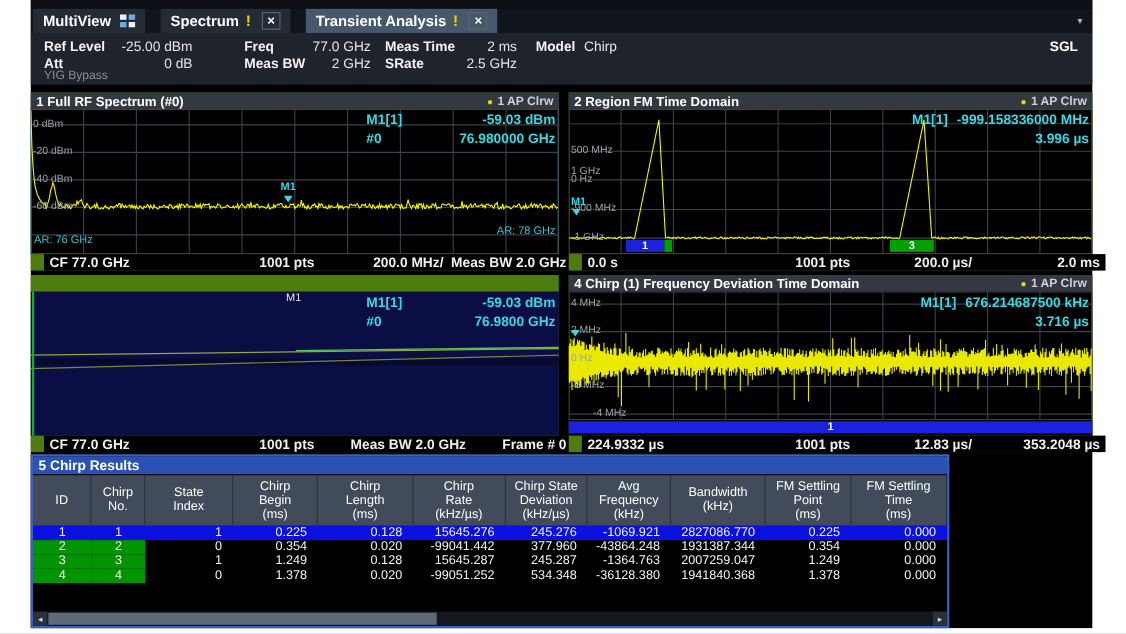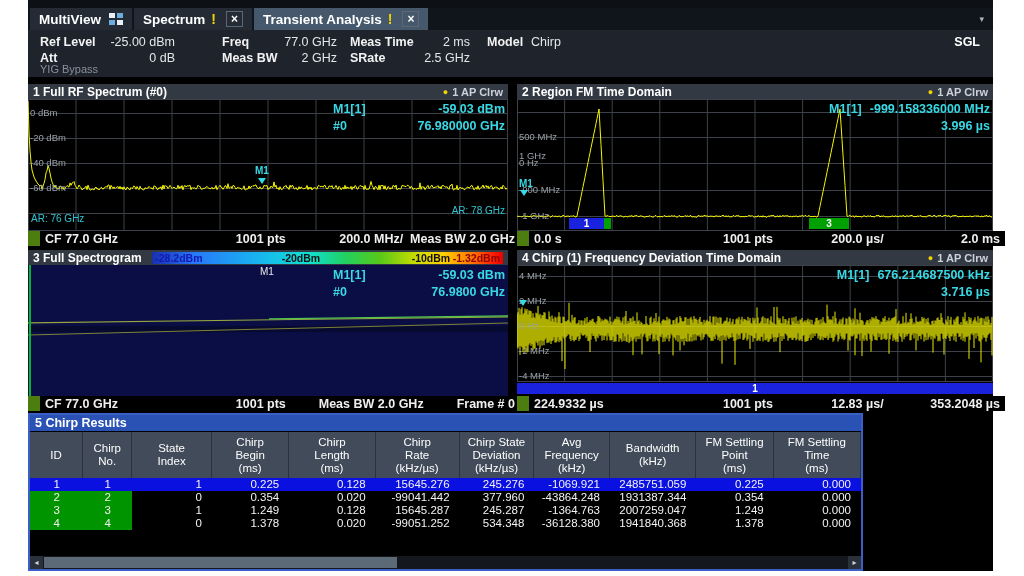--- a/index.html
+++ b/index.html
@@ -4,21 +4,21 @@
 <style>
   html,body{margin:0;padding:0;background:#fff;}
   .page{position:relative;width:1024px;height:576px;background:#fff;overflow:hidden;
         font-family:"Liberation Sans",sans-serif;-webkit-font-smoothing:antialiased;}
   .app{position:absolute;left:28px;top:0;width:965px;height:571px;background:#000;}
 
   
   .topstrip{position:absolute;left:0;top:0;width:100%;height:8px;background:#0d1014;}
   .tabbar{position:absolute;left:0;top:8px;width:100%;height:22px;background:#10151b;
           display:flex;align-items:stretch;padding-left:2px;box-sizing:border-box;}
-  .tab{display:flex;align-items:center;gap:6px;padding:0 9px;margin-right:2px;background:#242b35;
+  .tab{display:flex;align-items:center;gap:6px;padding:0 9px;margin-right:14px;background:#242b35;
        color:#fff;font-size:13.5px;font-weight:700;white-space:nowrap;}
   .tab.active{background:#46586c;}
   .alert{color:#f2d500;font-weight:900;font-size:14px;}
   .closebox{width:17px;height:16px;border:1px solid #5c6674;display:flex;align-items:center;
             justify-content:center;font-size:12px;font-weight:700;color:#fff;box-sizing:border-box;margin-left:4px;}
   .caret{margin-left:auto;margin-right:9px;align-self:center;color:#aeb6c0;font-size:9px;}
   .mvic{display:inline-flex;margin-left:2px;}
 
   
   .chbar{position:absolute;left:0;top:30px;width:100%;height:47px;background:#1e232c;}
@@ -215,29 +215,20 @@
         </div>
     <div class="pfoot">
           <div class="fi fi0">0.0 s</div>
           <div class="fi fi1">1001 pts</div>
           <div class="fi fi2">200.0 µs/</div>
           <div class="fi fi3">2.0 ms</div>
         </div>
   </div>
 
   <div class="panel" style="left:0;top:250px;width:480px;height:161px">
-    <div class="ptitle flexl">
-      <span class="pt">3 Full Spectrogram</span>
-      <span class="gradbar">
-        <span class="glab gl0">-28.2dBm</span>
-        <span class="glab gl1">-20dBm</span>
-        <span class="glab gl2">-10dBm</span>
-        <span class="glab gl3">-1.32dBm</span>
-      </span>
-    </div>
     <div class="pgraph specbody" style="height:131px">
       <div class="greenline"></div>
       <span class="m1spec">M1</span>
       <div class="mreads">
             <div class="mrow">
               <span>M1[1]</span>
               <span>-59.03 dBm</span>
             </div>
             <div class="mrow">
               <span>#0</span>
@@ -281,21 +272,21 @@
               </div>
             </div>
       <svg viewBox="0 0 476 117" preserveAspectRatio="none" style="position: absolute; inset: 0px; width: 100%; height: 100%; z-index: 1;">
               <path d="M0.5,0.5H475.5V116.5H0.5ZM47.6,0V117M95.2,0V117M142.8,0V117M190.4,0V117M238.0,0V117M285.6,0V117M333.2,0V117M380.8,0V117M428.4,0V117M0,11.5H476M0,36.5H476M0,61.5H476M0,86.5H476M0,111.5H476" stroke="#3d414a" stroke-width="1" fill="none"></path>
               <path d="M0,49.0L0,82.4M1,47.2L1,83.4M2,42.9L2,81.3M3,49.8L3,89.8M4,44.1L4,81.1M5,42.1L5,82.2M6,49.5L6,87.0M7,48.1L7,84.3M8,43.6L8,87.6M9,45.5L9,81.1M10,44.0L10,87.4M11,49.4L11,86.7M12,45.3L12,79.7M13,45.8L13,77.9M14,46.2L14,80.9M15,53.1L15,79.1M16,48.2L16,85.4M17,52.1L17,83.3M18,53.2L18,83.9M19,47.7L19,76.3M20,48.6L20,77.8M21,41.0L21,80.5M22,50.3L22,76.2M23,48.8L23,83.7M24,53.5L24,75.2M25,50.1L25,80.6M26,50.3L26,76.0M27,47.1L27,80.2M28,47.7L28,74.8M29,53.8L29,73.2M30,54.2L30,78.1M31,54.6L31,77.3M32,46.5L32,77.6M33,51.5L33,75.6M34,56.3L34,79.0M35,50.5L35,76.2M36,53.6L36,75.2M37,56.9L37,72.1M38,51.7L38,77.4M39,52.8L39,77.6M40,57.6L40,76.3M41,51.6L41,72.3M42,47.2L42,77.2M43,51.7L43,75.1M44,58.1L44,76.3M45,58.0L45,96.1M46,51.6L46,71.5M47,52.1L47,73.5M48,56.0L48,104.0M49,56.9L49,72.3M50,55.9L50,71.0M51,54.8L51,69.2M52,37.8L52,69.6M53,56.6L53,73.9M54,58.1L54,76.0M55,49.8L55,70.8M56,55.3L56,75.0M57,52.8L57,76.5M58,52.1L58,75.1M59,58.4L59,75.0M60,59.1L60,72.4M61,57.8L61,71.1M62,55.1L62,76.0M63,59.8L63,74.0M64,55.4L64,68.1M65,55.5L65,69.9M66,59.9L66,70.8M67,55.7L67,70.2M68,53.2L68,69.3M69,58.8L69,72.8M70,52.1L70,70.9M71,57.9L71,75.9M72,57.0L72,76.2M73,55.1L73,87.0M74,56.1L74,74.7M75,54.4L75,68.5M76,53.7L76,71.0M77,57.1L77,70.7M78,57.6L78,73.8M79,59.3L79,76.5M80,56.2L80,71.5M81,51.1L81,73.1M82,51.4L82,69.1M83,52.8L83,70.9M84,56.8L84,70.0M85,54.3L85,75.7M86,56.1L86,70.5M87,55.1L87,75.0M88,53.6L88,71.4M89,54.6L89,70.5M90,54.6L90,75.5M91,55.8L91,68.4M92,58.4L92,71.5M93,51.6L93,75.3M94,56.5L94,75.4M95,59.8L95,75.0M96,57.1L96,71.4M97,55.5L97,76.8M98,53.7L98,76.4M99,54.4L99,76.4M100,51.5L100,69.0M101,54.4L101,70.0M102,52.1L102,76.7M103,55.3L103,73.0M104,58.0L104,74.6M105,56.3L105,76.7M106,52.4L106,68.2M107,59.4L107,75.9M108,51.3L108,71.5M109,46.0L109,76.3M110,59.0L110,77.0M111,55.9L111,69.4M112,58.0L112,78.1M113,53.3L113,76.6M114,53.3L114,72.3M115,56.9L115,75.9M116,51.5L116,90.1M117,56.1L117,74.2M118,55.7L118,71.8M119,59.0L119,76.7M120,47.4L120,71.2M121,56.4L121,74.2M122,55.3L122,71.3M123,59.2L123,74.2M124,56.7L124,68.8M125,58.1L125,89.4M126,59.7L126,71.7M127,59.2L127,69.5M128,59.4L128,68.4M129,51.0L129,72.5M130,58.5L130,76.4M131,59.9L131,75.8M132,59.9L132,70.8M133,53.0L133,73.7M134,51.6L134,70.0M135,58.9L135,68.4M136,57.1L136,76.6M137,53.3L137,73.9M138,56.2L138,76.3M139,48.0L139,69.5M140,57.6L140,74.9M141,56.2L141,76.2M142,51.6L142,89.1M143,58.0L143,70.8M144,59.7L144,72.2M145,56.0L145,69.2M146,54.5L146,76.9M147,54.7L147,72.7M148,55.8L148,76.5M149,55.3L149,71.8M150,51.9L150,73.8M151,55.5L151,70.1M152,53.5L152,76.4M153,54.5L153,73.4M154,59.4L154,68.6M155,59.5L155,70.3M156,55.4L156,90.4M157,55.1L157,71.9M158,59.1L158,73.3M159,53.7L159,75.4M160,52.2L160,70.1M161,58.4L161,76.8M162,57.5L162,70.4M163,51.1L163,85.5M164,52.9L164,74.0M165,55.9L165,76.5M166,57.1L166,74.0M167,56.0L167,80.3M168,52.2L168,73.1M169,52.4L169,76.0M170,59.8L170,76.8M171,53.8L171,68.6M172,59.9L172,76.4M173,53.4L173,76.3M174,51.8L174,71.9M175,54.5L175,76.5M176,57.6L176,69.6M177,51.1L177,75.6M178,53.9L178,69.0M179,53.5L179,75.3M180,55.0L180,70.2M181,58.6L181,71.3M182,54.2L182,69.8M183,51.9L183,71.9M184,56.9L184,75.5M185,56.9L185,68.5M186,59.6L186,74.6M187,54.8L187,72.3M188,58.1L188,69.4M189,55.8L189,69.3M190,54.7L190,68.7M191,56.5L191,70.8M192,56.2L192,72.2M193,51.1L193,72.9M194,57.3L194,76.1M195,59.4L195,75.4M196,51.7L196,75.9M197,51.5L197,71.6M198,60.0L198,74.2M199,51.6L199,68.9M200,57.5L200,70.5M201,52.8L201,75.1M202,58.3L202,72.4M203,52.1L203,76.1M204,52.9L204,70.8M205,59.0L205,98.7M206,58.5L206,70.2M207,56.7L207,75.0M208,55.7L208,71.7M209,55.8L209,75.7M210,52.4L210,70.3M211,57.6L211,72.6M212,56.5L212,74.1M213,53.3L213,72.3M214,59.5L214,72.8M215,56.8L215,68.3M216,54.1L216,72.2M217,59.7L217,76.0M218,58.9L218,99.9M219,54.4L219,75.4M220,53.3L220,68.7M221,54.7L221,74.3M222,51.9L222,70.3M223,59.0L223,73.9M224,54.5L224,68.5M225,51.8L225,68.0M226,56.4L226,75.1M227,53.9L227,74.5M228,54.3L228,72.7M229,54.9L229,68.1M230,56.2L230,75.7M231,51.9L231,74.1M232,55.7L232,69.6M233,53.0L233,83.9M234,57.8L234,70.3M235,58.9L235,71.2M236,52.6L236,76.8M237,55.5L237,73.2M238,53.3L238,73.3M239,58.8L239,68.2M240,42.5L240,76.1M241,52.5L241,75.3M242,58.4L242,74.3M243,58.1L243,76.1M244,56.3L244,71.8M245,52.4L245,71.8M246,51.3L246,76.5M247,58.6L247,68.6M248,52.8L248,75.1M249,58.4L249,75.3M250,53.8L250,73.4M251,53.1L251,76.8M252,59.3L252,76.6M253,55.4L253,74.4M254,51.3L254,74.0M255,56.9L255,69.0M256,58.3L256,72.5M257,42.0L257,76.9M258,58.8L258,72.0M259,59.6L259,76.4M260,41.9L260,72.9M261,52.6L261,72.2M262,54.9L262,68.2M263,53.3L263,87.1M264,57.9L264,71.0M265,58.7L265,75.9M266,51.3L266,71.4M267,58.4L267,74.0M268,54.0L268,68.4M269,54.4L269,69.1M270,59.4L270,70.6M271,55.8L271,75.7M272,53.0L272,73.2M273,59.6L273,73.0M274,59.9L274,72.6M275,52.7L275,74.9M276,56.5L276,74.8M277,52.3L277,72.7M278,58.4L278,72.9M279,51.4L279,75.4M280,58.5L280,74.1M281,55.7L281,68.2M282,59.1L282,75.4M283,54.4L283,75.4M284,54.9L284,74.1M285,53.0L285,76.2M286,57.7L286,70.8M287,56.3L287,70.0M288,55.3L288,76.6M289,57.3L289,76.7M290,55.2L290,76.0M291,53.6L291,75.7M292,56.8L292,73.0M293,54.6L293,69.6M294,59.2L294,75.1M295,54.9L295,68.4M296,59.4L296,72.9M297,59.7L297,68.6M298,56.7L298,71.1M299,53.1L299,68.4M300,52.8L300,68.3M301,55.8L301,73.6M302,54.9L302,70.8M303,59.3L303,75.1M304,54.2L304,74.5M305,58.1L305,71.4M306,52.1L306,75.2M307,56.5L307,72.1M308,58.0L308,73.0M309,58.5L309,73.0M310,39.6L310,70.8M311,51.2L311,75.0M312,54.7L312,73.3M313,54.4L313,68.5M314,54.5L314,72.7M315,55.2L315,72.8M316,51.2L316,76.8M317,58.4L317,75.4M318,46.6L318,71.8M319,53.2L319,68.6M320,58.6L320,70.1M321,59.2L321,76.5M322,56.6L322,74.2M323,54.3L323,68.2M324,58.6L324,71.4M325,54.3L325,74.2M326,52.5L326,72.9M327,59.8L327,75.2M328,59.3L328,73.9M329,53.3L329,68.8M330,53.8L330,68.4M331,59.5L331,85.6M332,51.7L332,74.7M333,52.6L333,75.7M334,54.6L334,70.6M335,57.9L335,71.6M336,53.5L336,70.8M337,55.7L337,69.1M338,43.3L338,90.2M339,59.5L339,73.6M340,54.1L340,73.4M341,55.1L341,68.7M342,58.8L342,69.5M343,47.7L343,75.8M344,55.1L344,68.2M345,55.1L345,91.1M346,56.2L346,73.7M347,59.9L347,75.9M348,59.7L348,70.3M349,57.3L349,74.5M350,55.2L350,75.9M351,55.3L351,68.1M352,58.6L352,69.2M353,54.1L353,74.3M354,55.6L354,86.6M355,52.1L355,76.0M356,53.6L356,69.3M357,52.7L357,71.3M358,54.3L358,74.8M359,51.2L359,75.0M360,53.9L360,75.4M361,54.6L361,68.1M362,54.9L362,72.2M363,59.3L363,69.2M364,56.5L364,74.9M365,57.1L365,74.5M366,52.9L366,68.9M367,54.1L367,74.1M368,51.2L368,73.3M369,57.1L369,75.0M370,55.2L370,74.1M371,56.2L371,68.1M372,52.7L372,88.8M373,56.2L373,74.4M374,54.8L374,70.2M375,53.2L375,68.4M376,52.9L376,76.0M377,52.4L377,72.9M378,51.5L378,74.9M379,44.0L379,76.7M380,59.0L380,74.2M381,57.5L381,76.9M382,55.6L382,68.4M383,59.3L383,71.2M384,58.6L384,72.4M385,58.6L385,76.7M386,51.2L386,68.3M387,58.4L387,74.3M388,57.4L388,72.0M389,47.8L389,69.3M390,58.7L390,71.3M391,56.8L391,69.1M392,57.8L392,68.3M393,54.1L393,75.3M394,48.3L394,75.2M395,53.5L395,70.2M396,59.4L396,68.3M397,57.4L397,73.4M398,59.0L398,68.2M399,51.6L399,85.4M400,56.5L400,68.7M401,56.8L401,75.6M402,57.1L402,71.3M403,55.9L403,70.8M404,56.5L404,74.3M405,51.9L405,68.7M406,53.8L406,69.8M407,52.6L407,76.5M408,58.5L408,72.1M409,53.9L409,75.3M410,56.5L410,68.1M411,52.9L411,74.7M412,57.6L412,72.3M413,59.7L413,70.5M414,59.8L414,74.5M415,56.0L415,71.1M416,55.7L416,87.6M417,58.8L417,72.7M418,55.4L418,73.7M419,55.8L419,69.5M420,53.1L420,71.2M421,52.4L421,76.4M422,54.9L422,75.1M423,54.9L423,76.2M424,48.2L424,68.5M425,52.5L425,68.8M426,57.6L426,73.9M427,58.7L427,89.6M428,60.0L428,72.9M429,54.5L429,74.0M430,56.7L430,71.0M431,51.1L431,68.7M432,60.0L432,73.1M433,54.9L433,76.1M434,51.9L434,71.4M435,59.7L435,71.4M436,59.6L436,68.7M437,54.6L437,75.3M438,56.7L438,70.9M439,53.3L439,76.8M440,51.6L440,68.3M441,51.4L441,68.2M442,58.8L442,72.0M443,59.9L443,71.1M444,57.1L444,74.5M445,59.8L445,68.5M446,51.8L446,75.8M447,54.2L447,72.7M448,47.3L448,76.7M449,56.7L449,71.5M450,55.7L450,72.1M451,58.6L451,70.9M452,52.0L452,93.9M453,54.6L453,74.9M454,52.8L454,69.4M455,59.0L455,68.0M456,56.3L456,70.2M457,54.6L457,83.0M458,52.3L458,68.4M459,55.7L459,73.5M460,57.5L460,68.2M461,51.2L461,71.2M462,57.8L462,75.8M463,53.5L463,76.6M464,52.6L464,97.4M465,53.2L465,74.3M466,59.9L466,70.2M467,53.5L467,72.5M468,56.3L468,72.7M469,51.7L469,76.6M470,57.0L470,72.8M471,51.4L471,70.1M472,54.7L472,68.7M473,59.9L473,68.1M474,57.9L474,74.9M475,51.9L475,90.5" stroke="#e9e900" stroke-width="1" fill="none"></path>
             </svg>
             <div class="ylab" style="top: 5px;">4 MHz</div>
             <div class="ylab" style="top: 30px;">2 MHz</div>
             <div class="ylab" style="top: 55px;">0 Hz</div>
             <div class="ylab" style="top: 80px;">-2 MHz</div>
-            <div class="ylab" style="top: 105px;">-4 MHz</div>
+            <div class="ylab" style="top: 105px; padding-left: 20px;">-4 MHz</div>
           </div>
       <div class="p4bar">1</div>
     </div>
     <div class="pfoot">
           <div class="fi fi0">224.9332 µs</div>
           <div class="fi fi1">1001 pts</div>
           <div class="fi fi2">12.83 µs/</div>
           <div class="fi fi3">353.2048 µs</div>
         </div>
   </div>
@@ -335,21 +326,21 @@
     <div>
           <div class="trow sel">
             <div class="bcell c0 ctr">1</div>
             <div class="bcell c1 ctr">1</div>
             <div class="bcell c2 num">1</div>
             <div class="bcell c3 num">0.225</div>
             <div class="bcell c4 num">0.128</div>
             <div class="bcell c5 num">15645.276</div>
             <div class="bcell c6 num">245.276</div>
             <div class="bcell c7 num">-1069.921</div>
-            <div class="bcell c8 num">2485751.059</div>
+            <div class="bcell c8 num">2827086.770</div>
             <div class="bcell c9 num">0.225</div>
             <div class="bcell c10 num">0.000</div>
           </div>
           <div class="trow">
             <div class="bcell c0 ctr g">2</div>
             <div class="bcell c1 ctr g">2</div>
             <div class="bcell c2 num">0</div>
             <div class="bcell c3 num">0.354</div>
             <div class="bcell c4 num">0.020</div>
             <div class="bcell c5 num">-99041.442</div>

